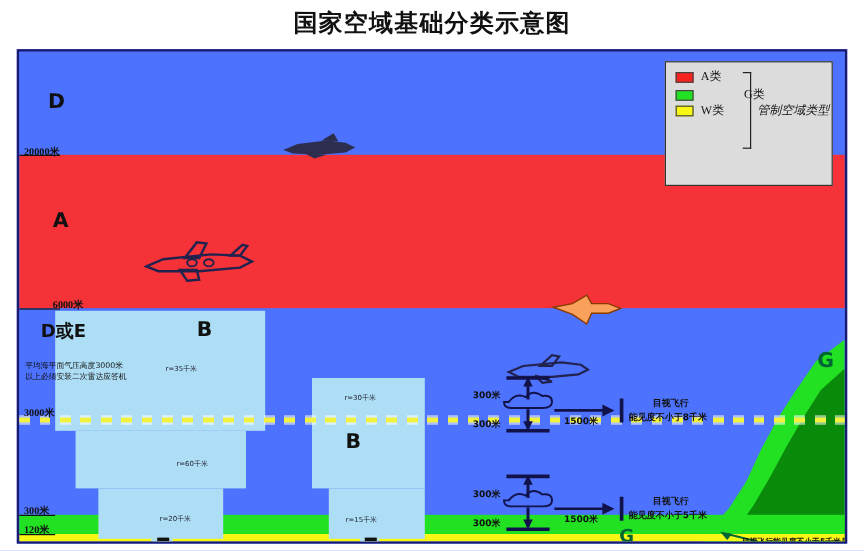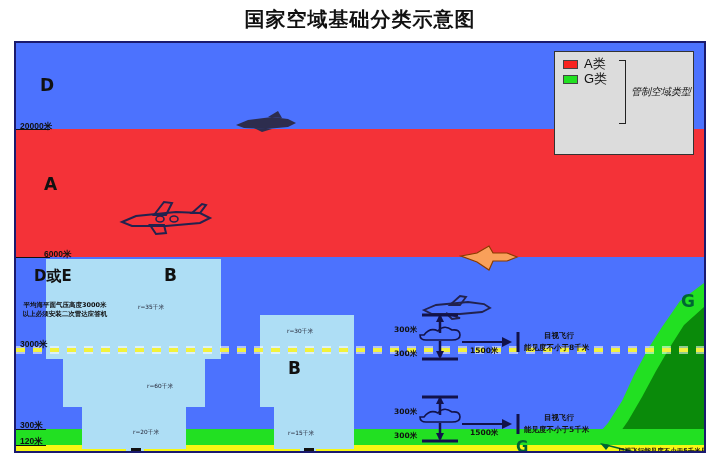--- a/index.html
+++ b/index.html
@@ -38,21 +38,21 @@
   #label-b1  { left:148px; top:222px; }
   #label-b2  { left:272px; top:315px; }
   #label-g-mtn { left:665px; top:248px; color:#063; }
   #label-g-bot { left:500px; top:395px; color:#063; font-size:15px;}
 
   
   .alt-label {
     position:absolute; left:4px;
     font-size:8.5px; font-weight:bold; color:#111;
     background:transparent; white-space:nowrap;
-    font-family:Liberation Sans, sans-serif;
+    font-family:Liberation Serif, serif;
   }
   #alt-20000 { top:78px; }
   #alt-6000  { top:206px;margin-left:24px; }
   #alt-3000  { top:296px; }
   #alt-300   { top:377px; }
   #alt-120   { top:393px; }
 
   .alt-rule { position:absolute; left:0; height:1px; background:#111; }
   #rule-20000 { top:86px;  width:34px; }
   #rule-6000  { top:214px; width:34px; }
@@ -68,22 +68,22 @@
   #dash-3000-white {
     position:absolute; left:0; top:303px; width:100%; height:8px;
     background: repeating-linear-gradient(to right,
        #ffffff 0px, #ffffff 9px, rgba(255,255,255,0) 9px, rgba(255,255,255,0) 17px);
     opacity:.55;
   }
 
   
   #transponder-note {
     position:absolute; left:5px; top:258px; width:88px;
-    font-size:6.5px; line-height:8.5px; color:#111; font-weight:bold;
-    text-align:center;
+    font-size:6.5px; line-height:8.5px; color:#111; font-weight:normal;
+    text-align:left;
     font-family:"DejaVu Sans","Liberation Sans",sans-serif;
   }
 
   
   .b-block { position:absolute; background:#AEDEF5; }
   #b1-top  { left:30px;  top:216px; width:175px; height:100px; }
   #b1-mid  { left:47px;  top:316px; width:142px; height:48px;  }
   #b1-low  { left:66px;  top:364px; width:104px; height:42px;  }
   #b1-col  { left:110px; top:406px; width:18px;  height:18px;  }
 
@@ -136,21 +136,21 @@
 
   
   #legend {
     position:absolute; right:10px; top:8px;
     width:140px; height:104px;
     background:#DCDCDC; border:1px solid #333;
     padding:6px 6px 4px 8px;
   }
   .legend-row { display:flex; align-items:center; height:12px; margin-bottom:1px; }
   .swatch { width:15px; height:9px; border:1px solid #444; margin-right:6px; flex:0 0 auto; }
-  .legend-label { font-size:13px; color:#111; font-family:Liberation Sans, sans-serif; }
+  .legend-label { font-size:10px; color:#111; font-family:Liberation Serif, serif; }
   #legend-group-controlled {
     position:absolute; left:64px; top:8px; width:72px; height:64px;
     display:flex; align-items:center;
   }
   #legend-group-uncontrolled {
     position:absolute; left:64px; top:74px; width:72px; height:26px;
     display:flex; align-items:center;
   }
   .brace { width:7px; border:1px solid #222; border-left:none; height:100%; }
   .group-text { font-size:10px; color:#111; margin-left:5px; white-space:nowrap;
@@ -294,23 +294,27 @@
     <line x1="38" y1="10" x2="6" y2="2" stroke="#063" stroke-width="1.6"></line>
     <polygon points="0,0 10,2 6,7" fill="#063"></polygon>
   </svg>
   <div id="mtn-note">目视飞行能见度不小于5千米昼外飞行</div>
 
   <div id="legend">
     <div class="legend-row">
       <span class="swatch" style="background:#F8231F"></span>
       <span class="legend-label">A类</span>
     </div>
-    <div class="legend-row" style="margin-top:3px;">
+    <div class="legend-row" style="margin-top:3px;gap:36px;">
       <span class="swatch" style="background:#22E022"></span>
       <span class="legend-label">G类</span>
+    </div>
+    <div class="legend-row">
+      <span class="swatch" style="background:#F7F713"></span>
+      <span class="legend-label">W类</span>
     </div>
 
     <div id="legend-group-controlled">
       <span class="brace"></span>
       <span class="group-text">管制空域类型</span>
     </div>
   </div>
 
 </div>
 

